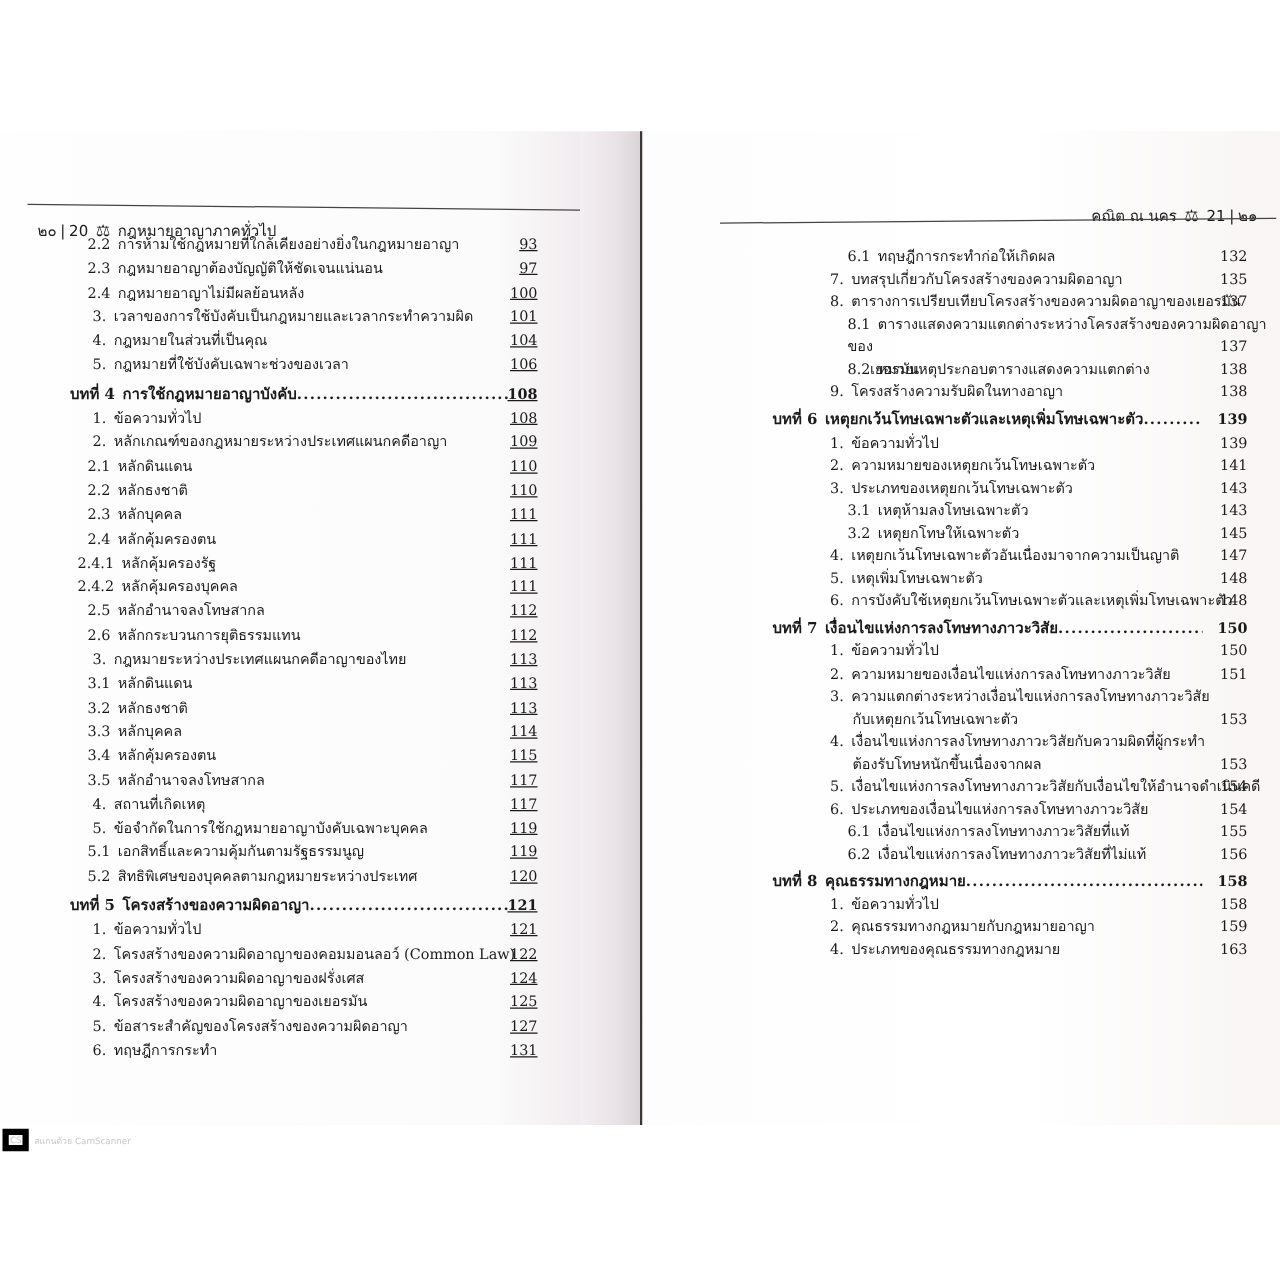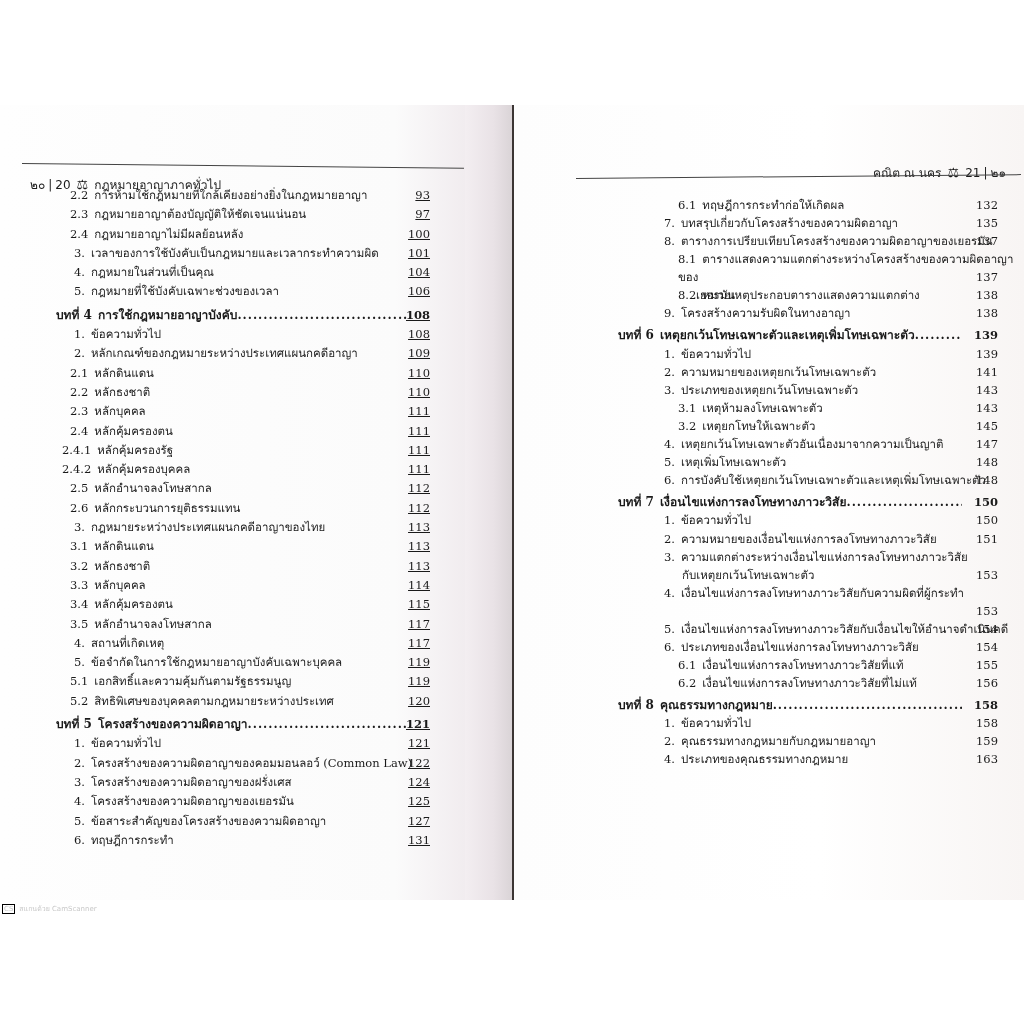--- a/index.html
+++ b/index.html
@@ -42,21 +42,21 @@
   .lvl-2 { padding-left:70px; }
   .lvl-3 { padding-left:62px; }
   .toc-right .lvl-1 { padding-left:104px; }
   .toc-right .lvl-2 { padding-left:118px; }
   .row .label { margin-left:6px; }
   .row .dots { display:inline-block; overflow:hidden; vertical-align:bottom; letter-spacing:1px; }
   .wrap2 { height:36px !important; line-height:18px !important; white-space:normal; }
   .wrap2 .label2 { display:block; padding-left:18px; }
   .wrap2 .page-num { bottom:0; line-height:18px; }
   .watermark { position:absolute; left:2px; top:903px; font-size:7px; color:#c8c8c8; font-family:"DejaVu Sans",sans-serif; display:flex; align-items:center; }
-  .watermark .cs { border:1px solid #000000; padding:0 1px; margin-right:4px; font-size:7px; }
+  .watermark .cs { border:5px solid #000000; padding:0 1px; margin-right:4px; font-size:7px; }
 </style>
 </head>
 <body>
 
 <div class="page page-left"></div>
 <div class="gutter"></div>
 <div class="spine"></div>
 <div class="page page-right"></div>
 
 <div class="header header-left">
@@ -118,21 +118,21 @@
     <div class="row lvl-1"><span class="num">3.</span><span class="label">ประเภทของเหตุยกเว้นโทษเฉพาะตัว</span><span class="page-num">143</span></div>
     <div class="row lvl-2"><span class="num">3.1</span><span class="label">เหตุห้ามลงโทษเฉพาะตัว</span><span class="page-num">143</span></div>
     <div class="row lvl-2"><span class="num">3.2</span><span class="label">เหตุยกโทษให้เฉพาะตัว</span><span class="page-num">145</span></div>
     <div class="row lvl-1"><span class="num">4.</span><span class="label">เหตุยกเว้นโทษเฉพาะตัวอันเนื่องมาจากความเป็นญาติ</span><span class="page-num">147</span></div>
     <div class="row lvl-1"><span class="num">5.</span><span class="label">เหตุเพิ่มโทษเฉพาะตัว</span><span class="page-num">148</span></div>
     <div class="row lvl-1"><span class="num">6.</span><span class="label">การบังคับใช้เหตุยกเว้นโทษเฉพาะตัวและเหตุเพิ่มโทษเฉพาะตัว</span><span class="page-num">148</span></div>
     <div class="row lvl-ch chapter"><span class="num">บทที่ 7</span><span class="label">เงื่อนไขแห่งการลงโทษทางภาวะวิสัย</span><span class="dots" style="width: 115.531px;">.........................</span><span class="page-num">150</span></div>
     <div class="row lvl-1"><span class="num">1.</span><span class="label">ข้อความทั่วไป</span><span class="page-num">150</span></div>
     <div class="row lvl-1"><span class="num">2.</span><span class="label">ความหมายของเงื่อนไขแห่งการลงโทษทางภาวะวิสัย</span><span class="page-num">151</span></div>
     <div class="row lvl-1 wrap2"><span class="num">3.</span><span class="label">ความแตกต่างระหว่างเงื่อนไขแห่งการลงโทษทางภาวะวิสัย</span><span class="label2">กับเหตุยกเว้นโทษเฉพาะตัว</span><span class="page-num">153</span></div>
-    <div class="row lvl-1 wrap2"><span class="num">4.</span><span class="label">เงื่อนไขแห่งการลงโทษทางภาวะวิสัยกับความผิดที่ผู้กระทำ</span><span class="page-num">153</span></div>
+    <div class="row lvl-1 wrap2"><span class="num">4.</span><span class="label">เงื่อนไขแห่งการลงโทษทางภาวะวิสัยกับความผิดที่ผู้กระทำ</span><span class="label2">ต้องรับโทษหนักขึ้นเนื่องจากผล</span><span class="page-num">153</span></div>
     <div class="row lvl-1"><span class="num">5.</span><span class="label">เงื่อนไขแห่งการลงโทษทางภาวะวิสัยกับเงื่อนไขให้อำนาจดำเนินคดี</span><span class="page-num">154</span></div>
     <div class="row lvl-1"><span class="num">6.</span><span class="label">ประเภทของเงื่อนไขแห่งการลงโทษทางภาวะวิสัย</span><span class="page-num">154</span></div>
     <div class="row lvl-2"><span class="num">6.1</span><span class="label">เงื่อนไขแห่งการลงโทษทางภาวะวิสัยที่แท้</span><span class="page-num">155</span></div>
     <div class="row lvl-2"><span class="num">6.2</span><span class="label">เงื่อนไขแห่งการลงโทษทางภาวะวิสัยที่ไม่แท้</span><span class="page-num">156</span></div>
     <div class="row lvl-ch chapter"><span class="num">บทที่ 8</span><span class="label">คุณธรรมทางกฎหมาย</span><span class="dots" style="width: 189.297px;">.........................................</span><span class="page-num">158</span></div>
     <div class="row lvl-1"><span class="num">1.</span><span class="label">ข้อความทั่วไป</span><span class="page-num">158</span></div>
     <div class="row lvl-1"><span class="num">2.</span><span class="label">คุณธรรมทางกฎหมายกับกฎหมายอาญา</span><span class="page-num">159</span></div>
     <div class="row lvl-1"><span class="num">4.</span><span class="label">ประเภทของคุณธรรมทางกฎหมาย</span><span class="page-num">163</span></div>
   </div>
 

